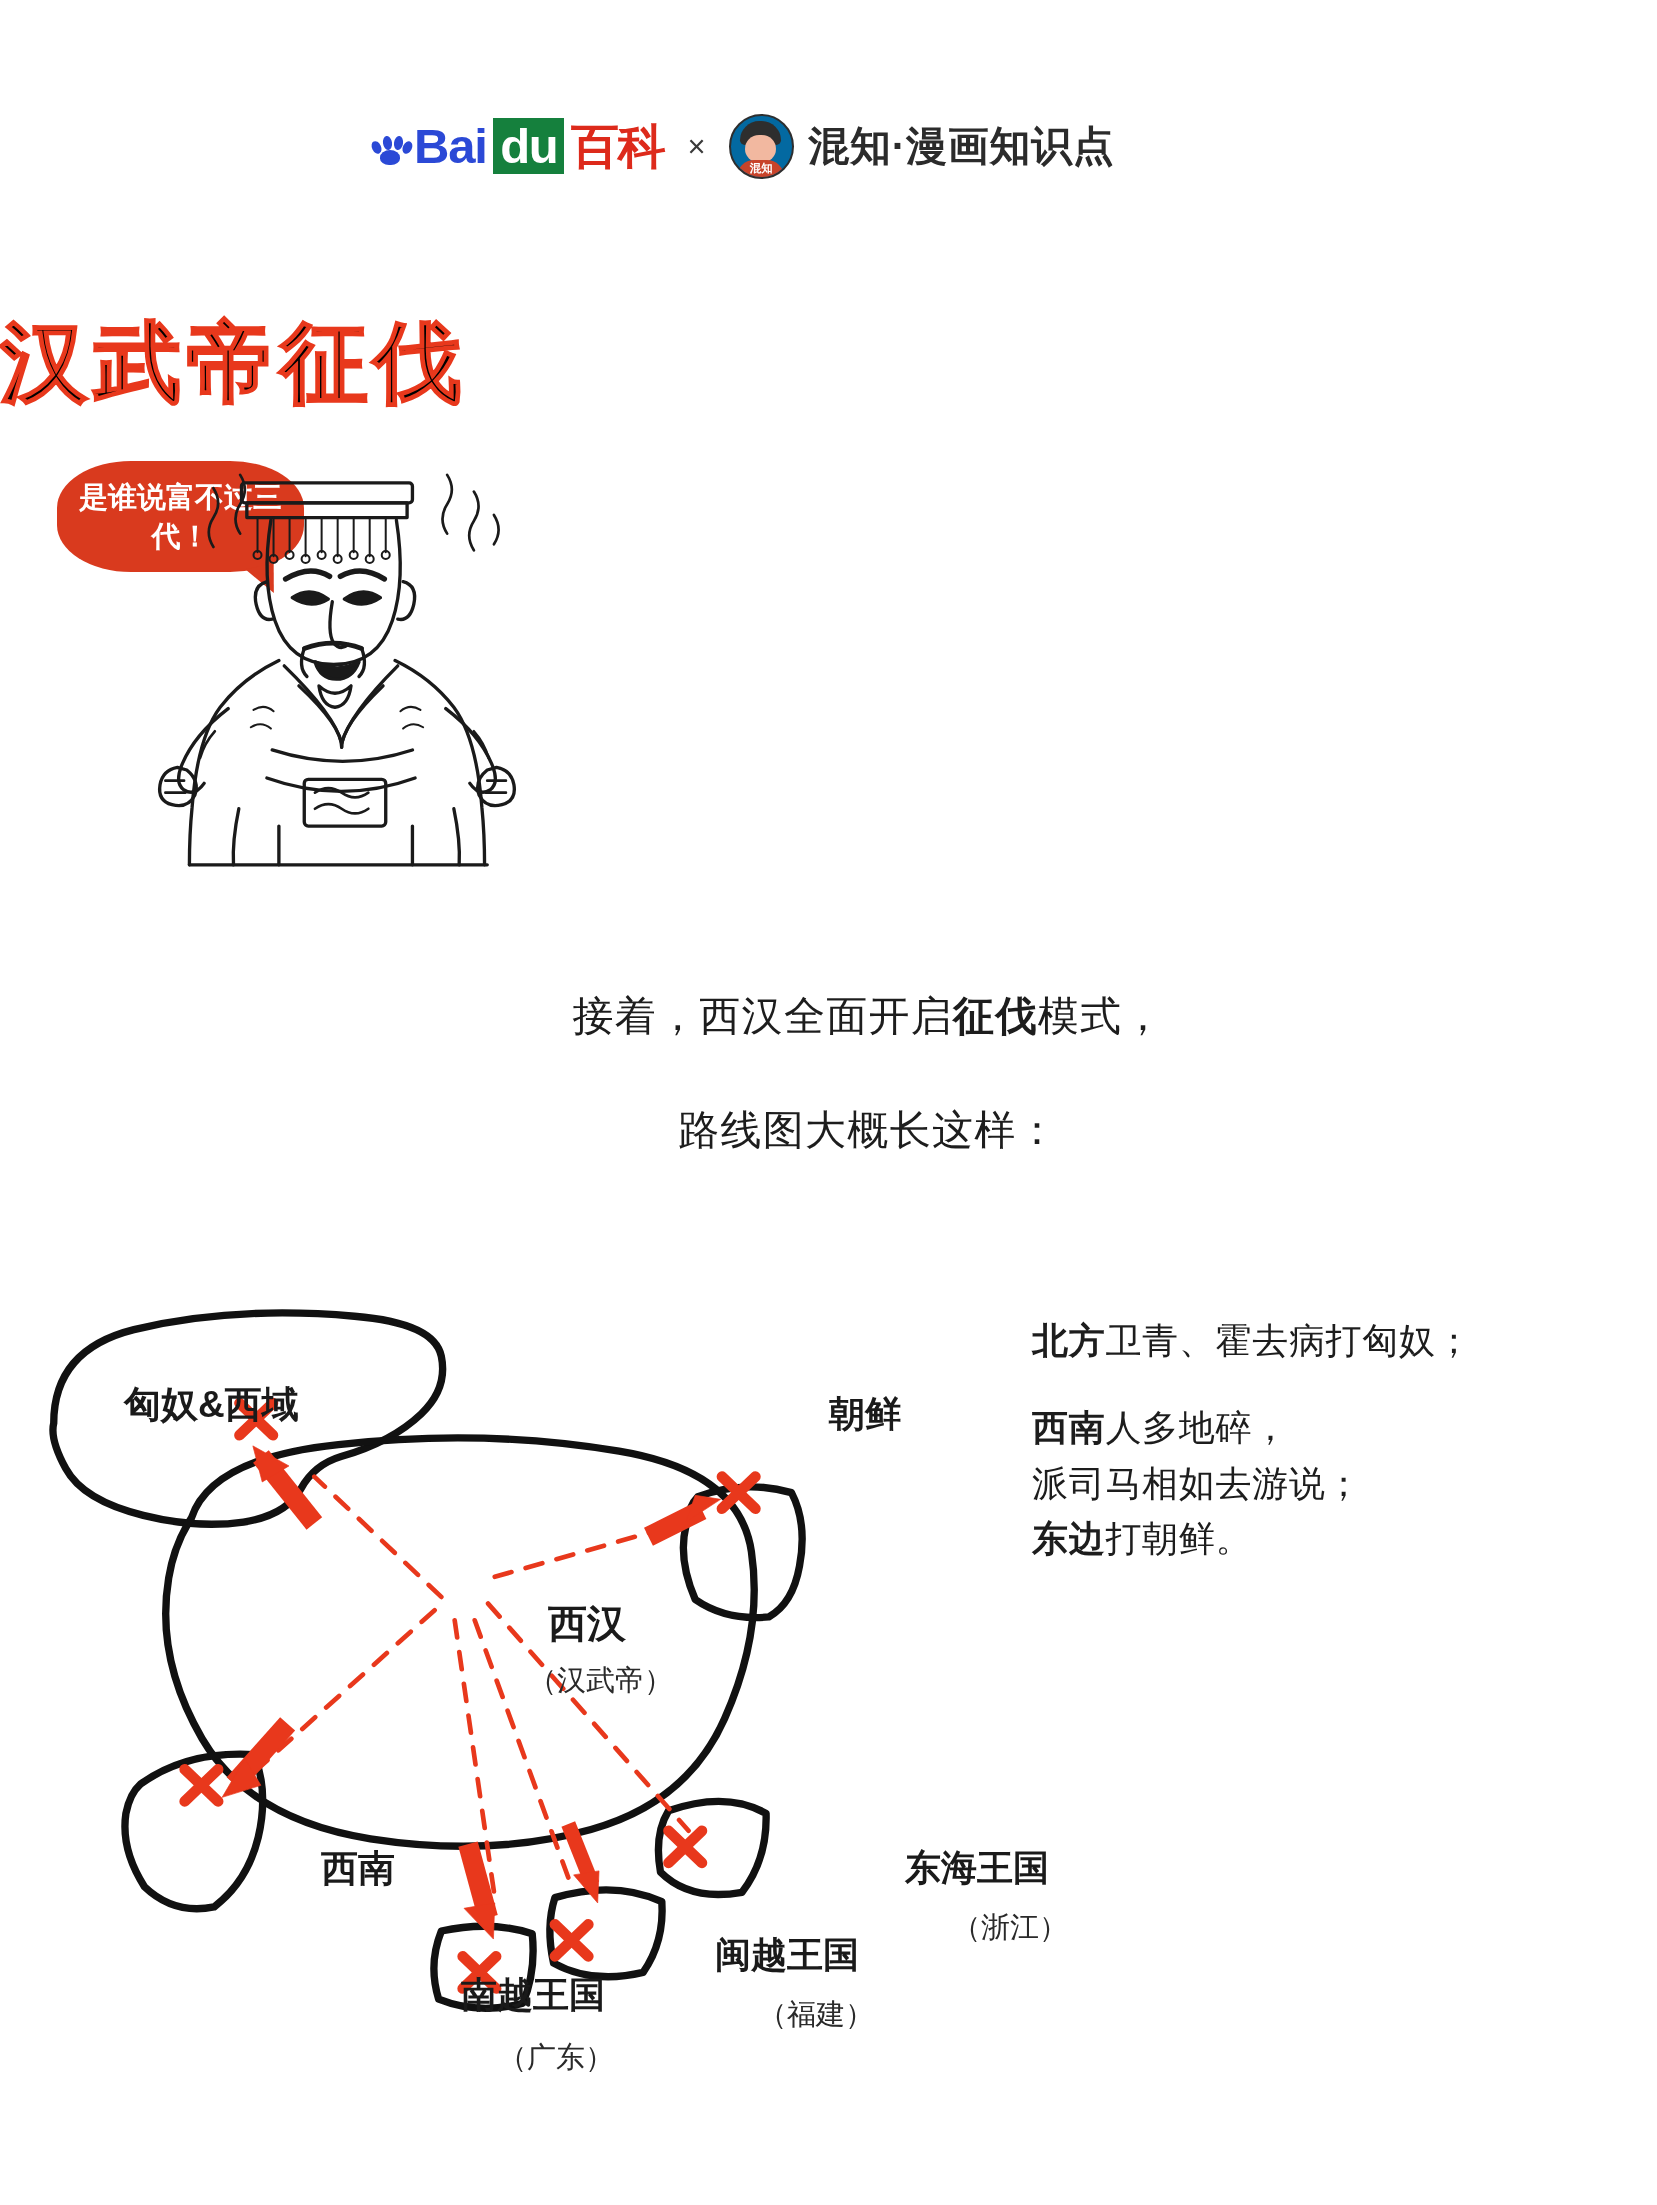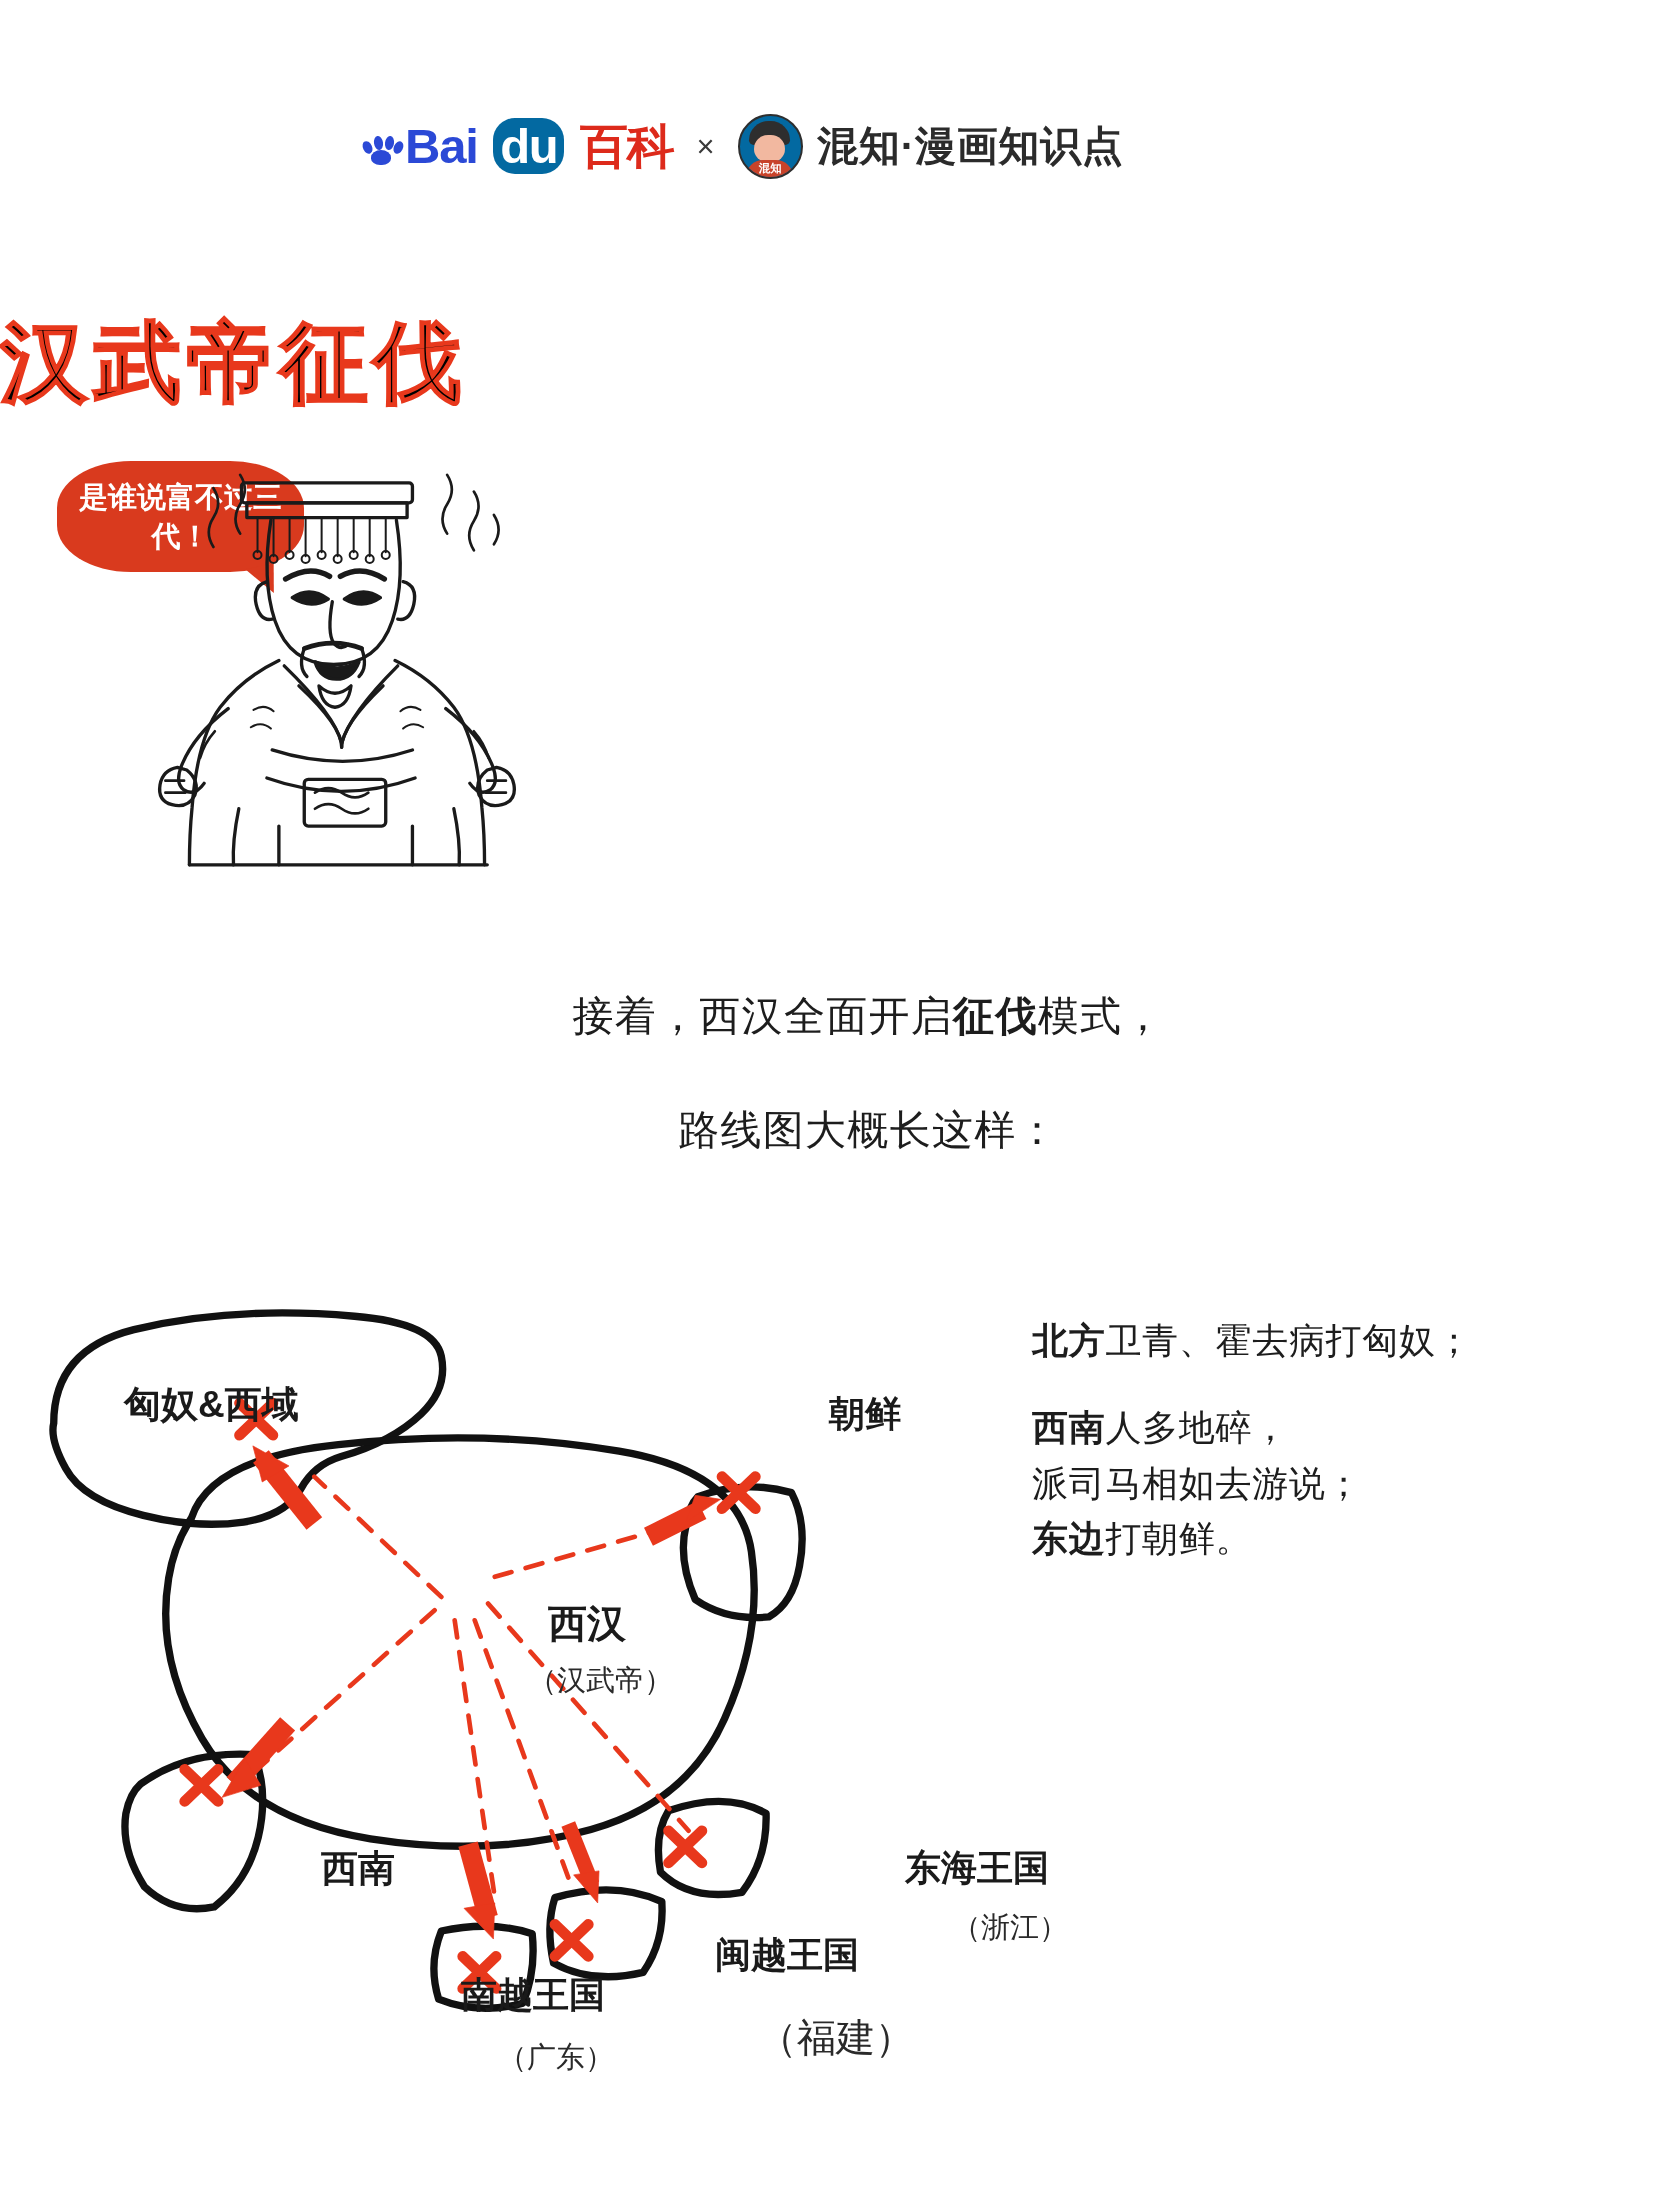--- a/index.html
+++ b/index.html
@@ -30,24 +30,24 @@
   .baidu-logo {
     display: flex;
     align-items: baseline;
     font-size: 49px;
     font-weight: bold;
     letter-spacing: -1.3px;
   }
   .baidu-bai { color: #2b49d6; }
   .baidu-du {
     color: #ffffff;
-    background: #0369a1;
-    border-radius: 22px;
+    background: #15803d;
+    border-radius: 0;
     padding: 0 6.7px;
-    margin: 0 16px;
+    margin: 0 7px;
   }
   .baidu-cn { color: #dd2a1b; font-size: 48px; }
   .paw {
     position: relative;
     display: inline-block;
     width: 41px;
     height: 27px;
     margin-right: 2.7px;
   }
   .paw i {
@@ -227,21 +227,21 @@
   }
 
   .lbl-xiongnu { left: 124px;  top: 1380px; font-size: 37px; }
   .lbl-chaoxian{ left: 829px; top: 1390px; font-size: 36px; }
   .lbl-xihan   { left: 548px;  top: 1597px; font-size: 39px; }
   .sub-xihan   { left: 528px;  top: 1661px; font-size: 29px; }
   .lbl-xinan   { left: 321px;  top: 1844px; font-size: 37px; }
   .lbl-nanyue  { left: 461px;  top: 1971px; font-size: 36px; }
   .sub-nanyue  { left: 498px;  top: 2038px; font-size: 29px; }
   .lbl-minyue  { left: 715px; top: 1931px; font-size: 36px; }
-  .sub-minyue  { left: 758px; top: 1995px; font-size: 39px; margin-top: 16px; }
+  .sub-minyue  { left: 758px; top: 1995px; font-size: 29px; }
   .lbl-donghai { left: 905px; top: 1844px; font-size: 36px; }
   .sub-donghai { left: 952px; top: 1908px; font-size: 29px; }
 
   
   .explain {
     position: absolute;
     left: 1032px;
     top: 1313px;
     width: 588px;
     font-size: 36px;

